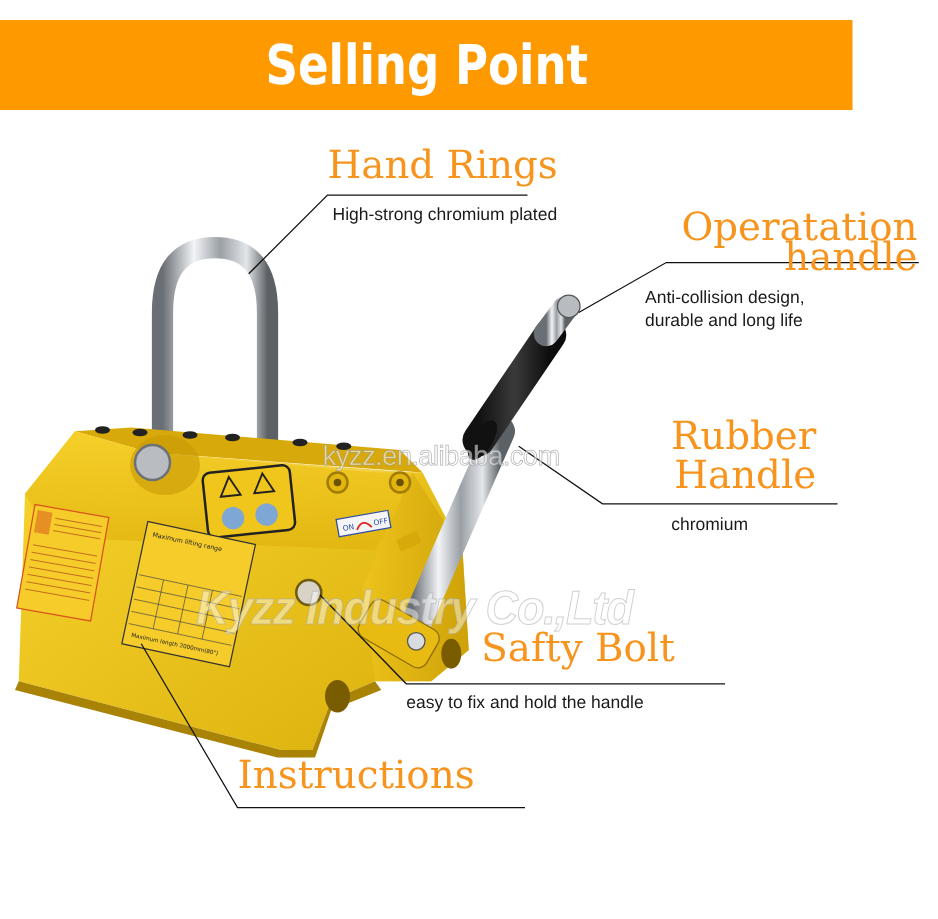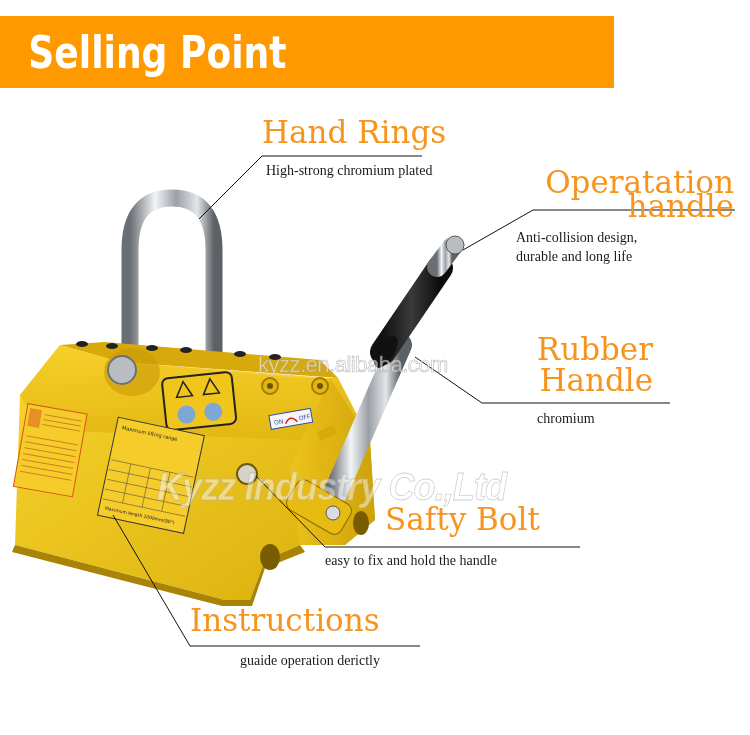--- a/index.html
+++ b/index.html
@@ -1,20 +1,20 @@
 <!DOCTYPE html>
 <html><head>
 <meta charset="utf-8">
 <style>
   html, body { margin: 0; padding: 0; background: #ffffff; }
   body { width: 750px; height: 735px; position: relative; overflow: hidden; font-family: "DejaVu Sans", sans-serif; }
-  .banner { position: absolute; left: 0; top: 16px; width: 614px; height: 72px; background: #FF9900; display: flex; align-items: center; }
+  .banner { position: absolute; left: 0; top: 16px; width: 682px; height: 72px; background: #FF9900; display: flex; align-items: center; justify-content: center; }
   .banner-title { color: #ffffff; font-family: "DejaVu Sans", sans-serif; font-size: 44px; font-weight: bold; letter-spacing: 0px; transform: scaleX(0.82); }
   .heading { position: absolute; color: #F7941D; font-family: "DejaVu Serif", serif; font-weight: normal; font-size: 31px; line-height: 29px; text-align: right; white-space: nowrap; }
-  .desc { position: absolute; color: #1a1a1a; font-family: Liberation Serif, serif; font-size: 14px; line-height: 18px; white-space: nowrap; }
+  .desc { position: absolute; color: #1a1a1a; font-family: Liberation Sans, sans-serif; font-size: 14px; line-height: 18px; white-space: nowrap; }
   .desc.center { text-align: center; }
   svg.overlay { position: absolute; left: 0; top: 0; }
   .watermark1 { position: absolute; left: 258px; top: 352px; font-family: "Liberation Sans", sans-serif; font-size: 22px; color: rgba(255,255,255,0.55); letter-spacing: -0.5px; -webkit-text-stroke: 0.6px rgba(150,150,150,0.7); }
   .watermark2 { position: absolute; left: 157px; top: 466px; font-family: "Liberation Sans", sans-serif; font-style: italic; font-weight: bold; font-size: 38px; color: rgba(255,255,255,0.45); -webkit-text-stroke: 0.8px rgba(170,170,170,0.55); letter-spacing: -1px; transform: scaleX(0.95); transform-origin: left; }
 </style>
 </head>
 <body>
 
 <div class="banner">
   <span class="banner-title">Selling Point</span>
@@ -180,14 +180,13 @@
   <div>Rubber</div>
   <div style="margin-top:2px;">Handle</div>
 </div>
 <div class="desc" style="left:537px; top:410px;">chromium</div>
 
 <div class="heading" style="left:385px; top:505px;">Safty Bolt</div>
 <div class="desc" style="left:325px; top:552px;">easy to fix and hold the handle</div>
 
 <div class="heading" style="left:190px; top:606px;">Instructions</div>
 <div class="desc center" style="left:205px; top:652px; width:210px; line-height:17px;">
-  <div>guaide operation derictly</div>
 </div>
 
 </body></html>

